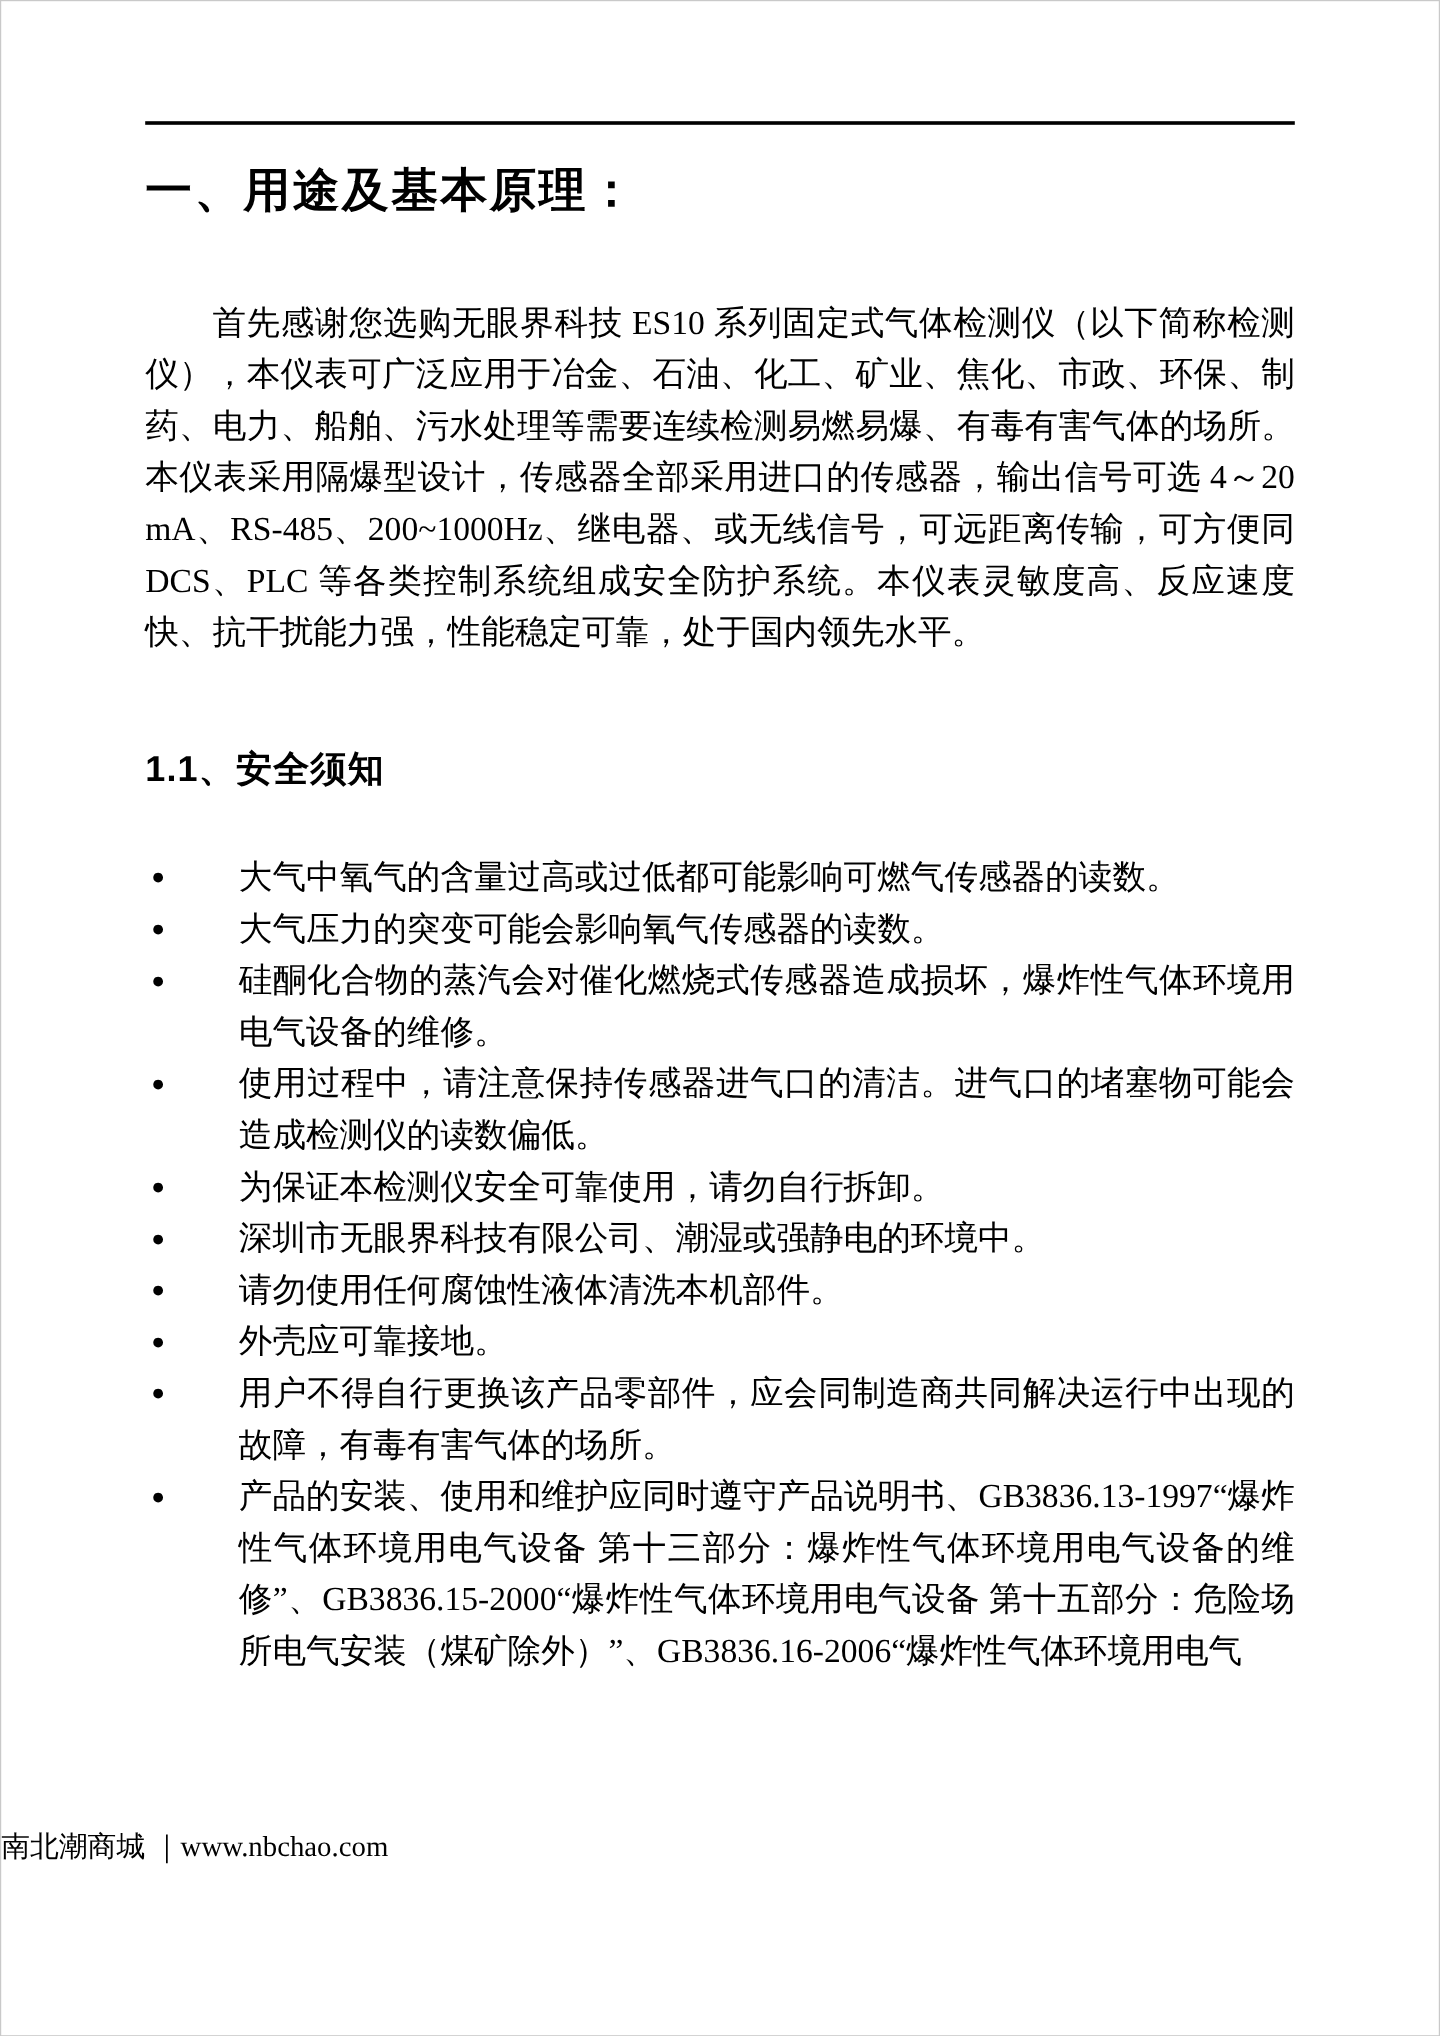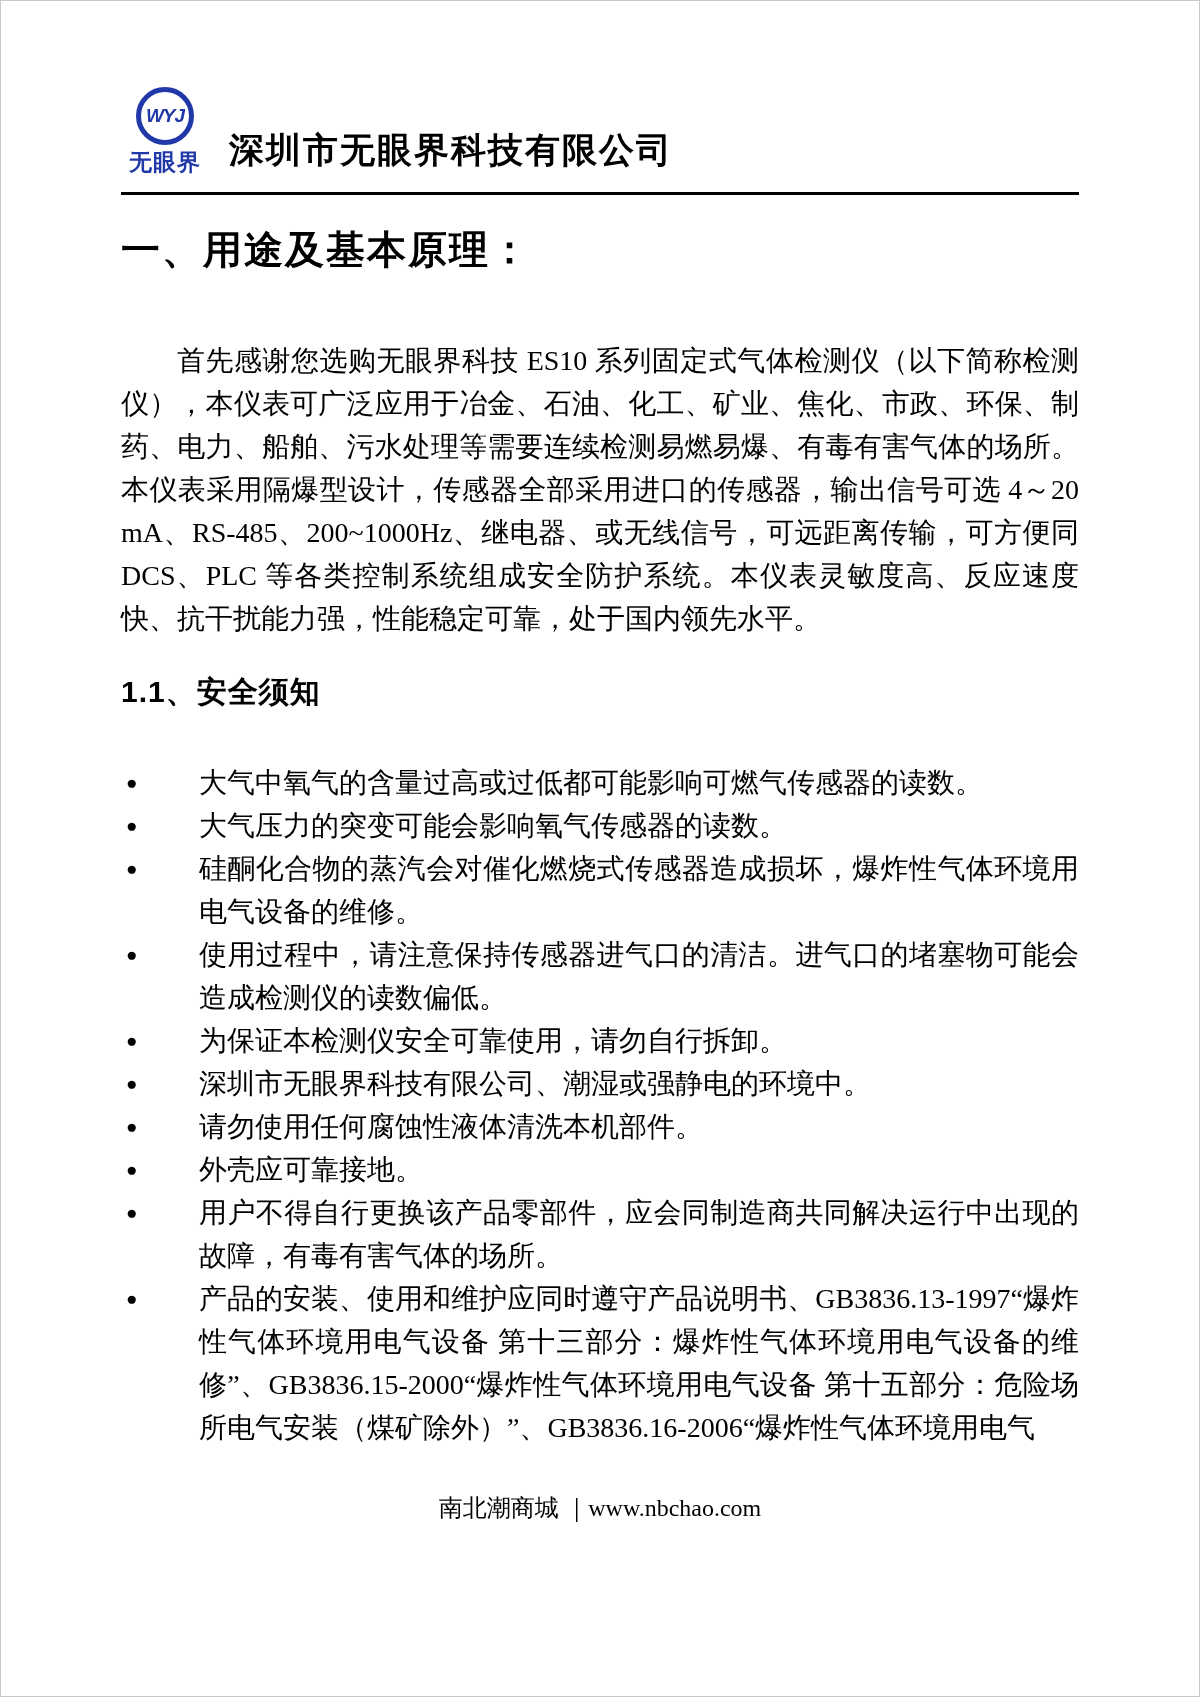--- a/index.html
+++ b/index.html
@@ -74,21 +74,21 @@
     font-size: 28px;
     line-height: 43px;
     text-align: justify;
     text-indent: 2em;
     margin-top: 62px;
   }
   .sub-heading {
     font-family: "Liberation Sans", sans-serif;
     font-size: 30px;
     font-weight: bold;
-    margin-top: 32px;
+    margin-top: 72px;
     letter-spacing: 1px;
   }
   .bullets {
     list-style: none;
     margin-top: 48px;
   }
   .bullet-item {
     display: flex;
     font-size: 28px;
     line-height: 43px;
@@ -102,40 +102,30 @@
   }
   .bullet-text {
     flex: 1;
     text-align: justify;
     margin-left: 26px;
   }
   .page-footer {
     position: absolute;
     left: 0;
     right: 0;
-    bottom: 172px;
-    text-align: center;
+    bottom: 141px;
     font-size: 24px;
     color: #000000;
   }
 </style>
 </head>
 <body>
 
 <div class="page">
 
-  <header class="header-row">
-    <div class="logo">
-      <div class="logo-circle">
-        <span>WYJ</span>
-      </div>
-      <div class="logo-text">无眼界</div>
-    </div>
-    <h1 class="company-name">深圳市无眼界科技有限公司</h1>
-  </header>
 
   <div class="header-rule"></div>
 
   <h2 class="main-heading">一、用途及基本原理：</h2>
 
   <p class="intro">首先感谢您选购无眼界科技 ES10 系列固定式气体检测仪（以下简称检测仪），本仪表可广泛应用于冶金、石油、化工、矿业、焦化、市政、环保、制药、电力、船舶、污水处理等需要连续检测易燃易爆、有毒有害气体的场所。本仪表采用隔爆型设计，传感器全部采用进口的传感器，输出信号可选 4～20 mA、RS-485、200~1000Hz、继电器、或无线信号，可远距离传输，可方便同 DCS、PLC 等各类控制系统组成安全防护系统。本仪表灵敏度高、反应速度快、抗干扰能力强，性能稳定可靠，处于国内领先水平。</p>
 
   <h3 class="sub-heading">1.1、安全须知</h3>
 
   <ul class="bullets">

